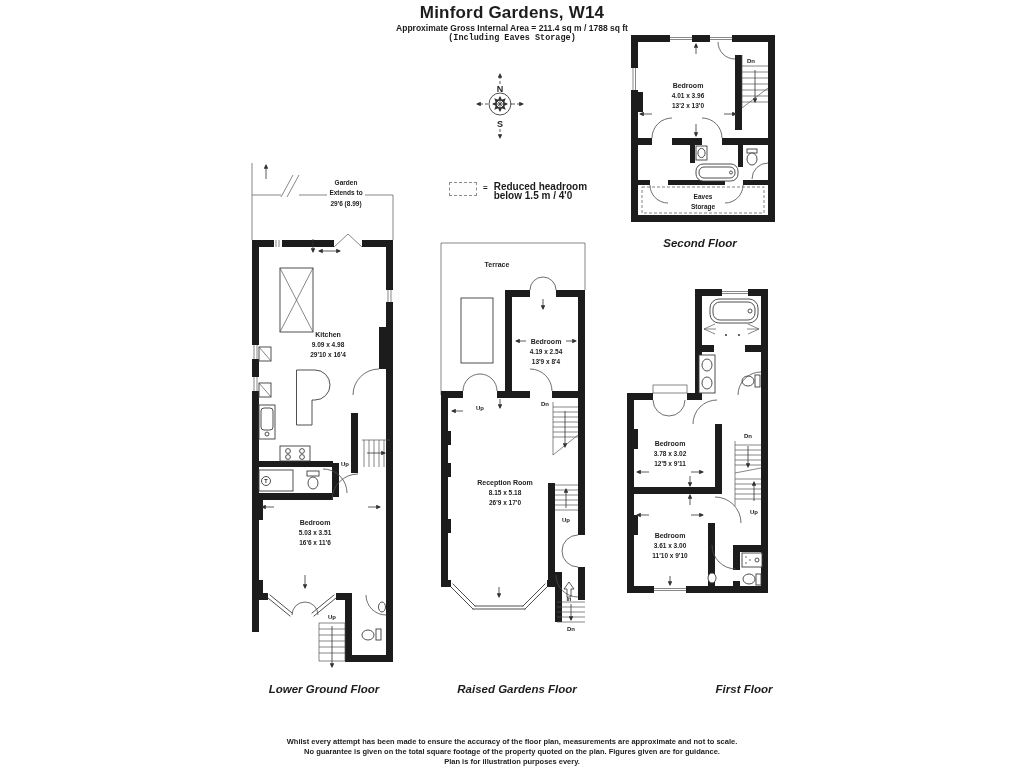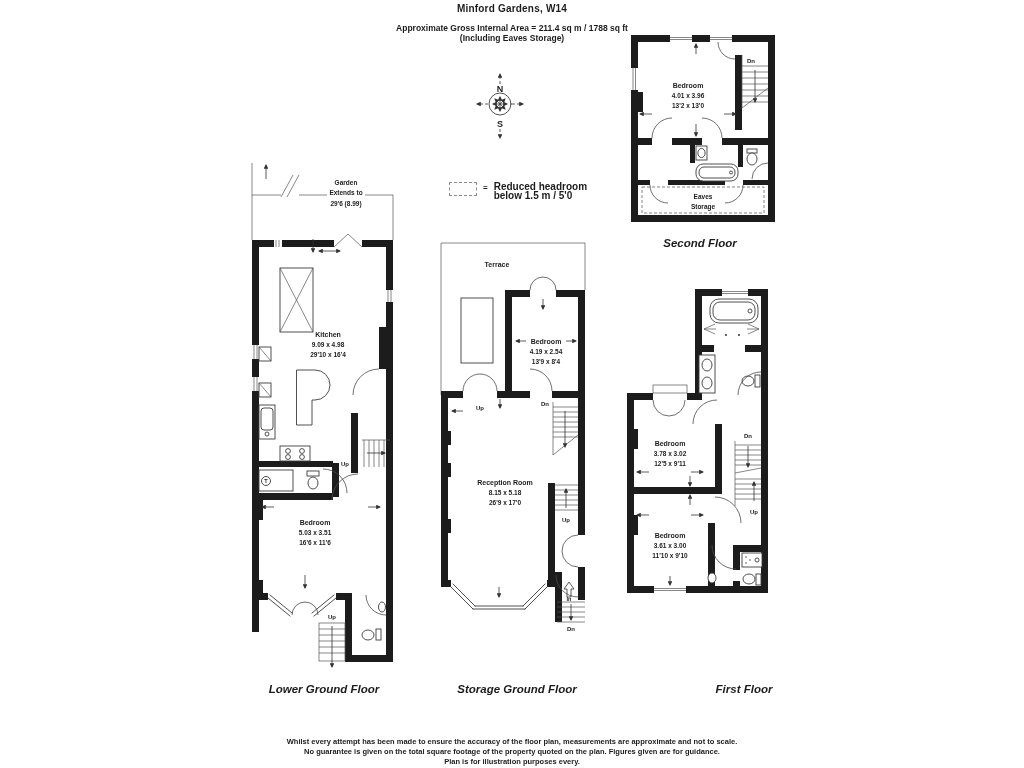--- a/index.html
+++ b/index.html
@@ -1,20 +1,20 @@
 <!DOCTYPE html>
 <html><head>
 <meta charset="utf-8">
 <style>
   html,body{margin:0;padding:0;background:#fff;}
   #stage{position:relative;width:1024px;height:768px;background:#fff;overflow:hidden;
          font-family:"Liberation Sans",sans-serif;color:#1c1c1c;}
   .abs{position:absolute;}
   .ctr{transform:translateX(-50%);white-space:nowrap;}
-  #title{top:3px;left:512px;font-size:10px;font-weight:bold;letter-spacing:0.2px;}
+  #title{top:3px;left:512px;font-size:17px;font-weight:bold;letter-spacing:0.2px;}
   .sub{left:512px;font-size:8.5px;font-weight:bold;}
   .floor-label{font-size:11.5px;font-weight:bold;font-style:italic;}
   .footer-line{left:512px;font-size:7.5px;font-weight:bold;}
   
   #legend{top:182px;left:449px;display:flex;align-items:flex-start;gap:6px;}
   #legend .box{width:26px;height:12px;border:1px dashed #8a8a8a;background:#fdfdfd;}
   #legend .eq{font-size:8px;font-weight:bold;line-height:12px;}
   #legend .txt{font-size:10px;font-weight:bold;line-height:9px;}
   
   svg{position:absolute;overflow:visible;}
@@ -33,21 +33,21 @@
   .eaves{fill:none;stroke:#666;stroke-width:0.8;stroke-dasharray:3 2;}
   .fx{fill:#fff;stroke:#3c3c3c;stroke-width:0.9;}
 </style>
 </head>
 <body>
 
 <div id="stage">
 
   <div id="title" class="abs ctr">Minford Gardens, W14</div>
   <div class="abs ctr sub" style="top:23px;">Approximate Gross Internal Area = 211.4 sq m / 1788 sq ft</div>
-  <div class="abs ctr sub" style="top:33px;">(Including Eaves Storage)</div>
+  <div class="abs ctr sub" style="top:33px;font-family:Liberation Mono, monospace;">(Including Eaves Storage)</div>
 
   <svg class="abs" style="left:468px;top:66px;" width="64" height="76" viewBox="0 0 64 76">
     <defs>
       <marker id="arw" viewBox="0 0 10 10" refX="8" refY="5" markerWidth="6" markerHeight="6" orient="auto-start-reverse">
         <path d="M0,0 L10,5 L0,10 z" fill="#333"></path>
       </marker>
     </defs>
     <line class="a dash" x1="32" y1="18" x2="32" y2="8" marker-end="url(#arw)"></line>
     <line class="a dash" x1="32" y1="63" x2="32" y2="72" marker-end="url(#arw)"></line>
     <line class="a dash" x1="20" y1="38" x2="9" y2="38" marker-end="url(#arw)"></line>
@@ -61,21 +61,21 @@
     </g>
     <text x="32" y="26" style="font-size:9px;text-anchor:middle;">N</text>
     <text x="32" y="61" style="font-size:9px;text-anchor:middle;">S</text>
   </svg>
 
   <div id="legend" class="abs">
     <span class="box"></span>
     <span class="eq">=</span>
     <span class="txt">
       <span>Reduced headroom</span><br>
-      <span>below 1.5 m / 5'0</span>
+      <span>below 1.5 m / 4'0</span>
     </span>
   </div>
 
   <svg class="abs" style="left:630px;top:30px;" width="148" height="202" viewBox="0 0 148 202">
     <g>
       <rect class="w" x="1" y="5" width="144" height="7"></rect>
       <rect class="w" x="1" y="5" width="7" height="187"></rect>
       <rect class="w" x="138" y="5" width="7" height="187"></rect>
       <rect class="w" x="1" y="185" width="144" height="7"></rect>
       <rect class="w" x="105" y="25" width="7" height="75"></rect>
@@ -376,21 +376,21 @@
       <line class="tl" x1="127" y1="367" x2="155" y2="367"></line>
         <line class="tl" x1="127" y1="372" x2="155" y2="372"></line>
       <line class="tl" x1="127" y1="377" x2="155" y2="377"></line>
         <line class="tl" x1="127" y1="382" x2="155" y2="382"></line>
       <line class="tl" x1="127" y1="387" x2="155" y2="387"></line>
       <line class="a" x1="141" y1="369" x2="141" y2="385" marker-end="url(#arw)"></line>
     </g>
     <text class="f55" x="139" y="366">In</text>
     <text class="f6" x="141" y="396">Dn</text>
   </svg>
-  <div class="abs ctr floor-label" style="left:517px;top:683px;">Storage Ground Floor</div>
+  <div class="abs ctr floor-label" style="left:517px;top:683px;">Raised Gardens Floor</div>
 
   <svg class="abs" style="left:618px;top:283px;" width="172" height="337" viewBox="0 0 172 337">
     <g>
       <rect class="w" x="77" y="6" width="73" height="7"></rect>
       <rect class="w" x="77" y="6" width="7" height="111"></rect>
       <rect class="w" x="143" y="6" width="7" height="111"></rect>
       <rect class="w" x="84" y="62" width="12" height="7"></rect>
       <rect class="w" x="127" y="62" width="16" height="7"></rect>
       <rect class="w" x="9" y="110" width="68" height="7"></rect>
       <rect class="w" x="9" y="110" width="7" height="200"></rect>

